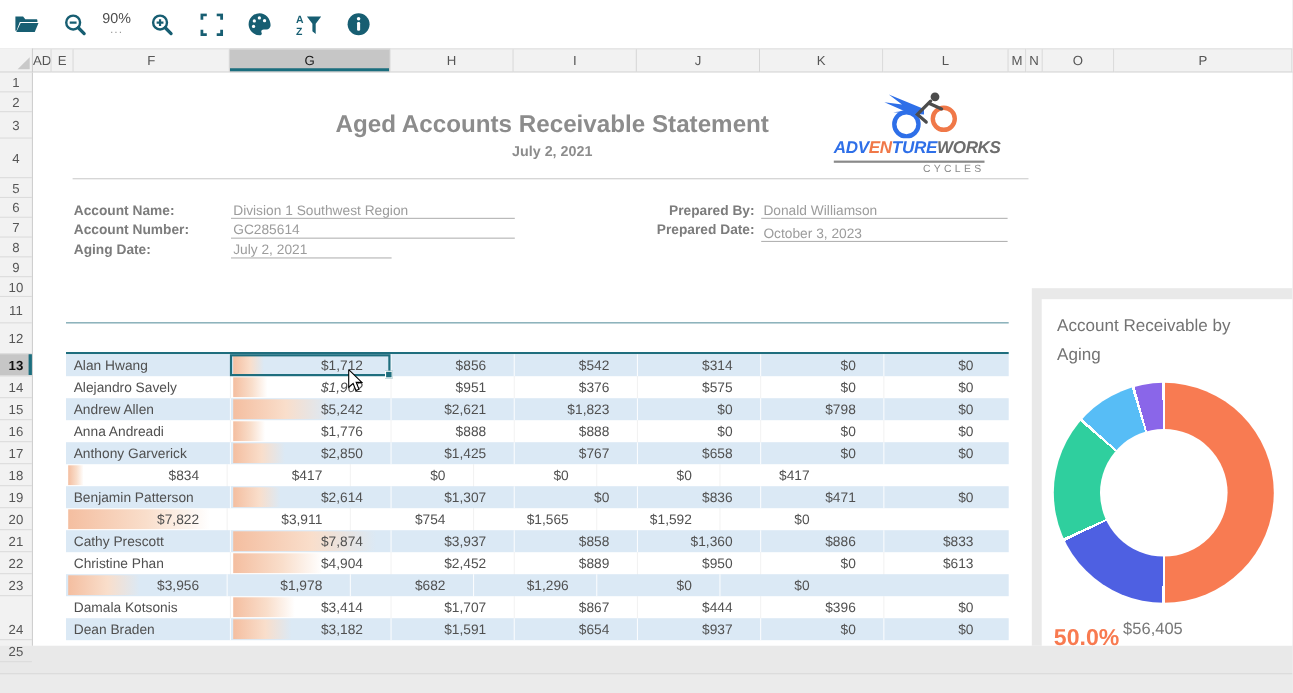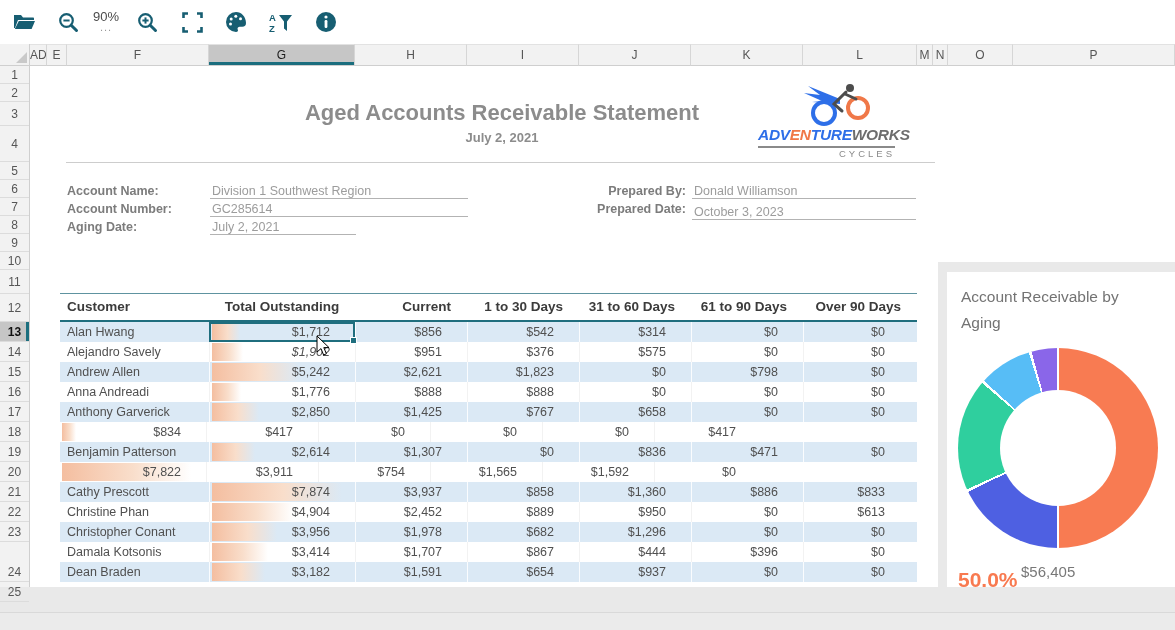--- a/index.html
+++ b/index.html
@@ -232,29 +232,20 @@
     <div class="fld-value" style="left:180px; top:135px; width:258px;">GC285614</div>
     <div class="fld-label" style="left:37px; top:153px;">Aging Date:</div>
     <div class="fld-value" style="left:180px; top:153px; width:146px;">July 2, 2021</div>
 
     <div class="fld-label" style="left:540px; top:117px; width:116px; text-align:right;">Prepared By:</div>
     <div class="fld-value" style="left:662px; top:117px; width:224px;">Donald Williamson</div>
     <div class="fld-label" style="left:540px; top:135px; width:116px; text-align:right;">Prepared Date:</div>
     <div class="fld-value" style="left:662px; top:138px; width:224px;">October 3, 2023</div>
 
     <div class="tbl-topline"></div>
-    <div class="tbl-head">
-      <div class="th c0" style="width:149px">Customer</div>
-      <div class="th ctr" style="width:146px">Total Outstanding</div>
-      <div class="th r" style="width:112px">Current</div>
-      <div class="th r" style="width:112px">1 to 30 Days</div>
-      <div class="th r" style="width:112px">31 to 60 Days</div>
-      <div class="th r" style="width:112px">61 to 90 Days</div>
-      <div class="th r" style="width:114px">Over 90 Days</div>
-    </div>
     <div class="tbl-underline"></div>
     <div class="tbl-body" id="table-body">
         <div class="trow shade">
           <div class="tc customer" style="width: 149px;">Alan Hwang</div>
           <div class="tc total" style="width: 146px;"><div class="bar" style="width: 28px;"></div><span class="val">$1,712</span></div>
           <div class="tc amt" style="width: 112px;">$856</div>
           <div class="tc amt" style="width: 112px;">$542</div>
           <div class="tc amt" style="width: 112px;">$314</div>
           <div class="tc amt" style="width: 112px;">$0</div>
           <div class="tc amt lastcol" style="width: 114px;">$0</div>
@@ -332,21 +323,20 @@
         <div class="trow">
           <div class="tc customer" style="width: 149px;">Christine Phan</div>
           <div class="tc total" style="width: 146px;"><div class="bar" style="width: 81px;"></div><span class="val">$4,904</span></div>
           <div class="tc amt" style="width: 112px;">$2,452</div>
           <div class="tc amt" style="width: 112px;">$889</div>
           <div class="tc amt" style="width: 112px;">$950</div>
           <div class="tc amt" style="width: 112px;">$0</div>
           <div class="tc amt lastcol" style="width: 114px;">$613</div>
         </div>
         <div class="trow shade">
-          <div class="tc customer" style="width: 149px;">Christopher Conant</div>
           <div class="tc total" style="width: 146px;"><div class="bar" style="width: 65px;"></div><span class="val">$3,956</span></div>
           <div class="tc amt" style="width: 112px;">$1,978</div>
           <div class="tc amt" style="width: 112px;">$682</div>
           <div class="tc amt" style="width: 112px;">$1,296</div>
           <div class="tc amt" style="width: 112px;">$0</div>
           <div class="tc amt lastcol" style="width: 114px;">$0</div>
         </div>
         <div class="trow">
           <div class="tc customer" style="width: 149px;">Damala Kotsonis</div>
           <div class="tc total" style="width: 146px;"><div class="bar" style="width: 56px;"></div><span class="val">$3,414</span></div>

